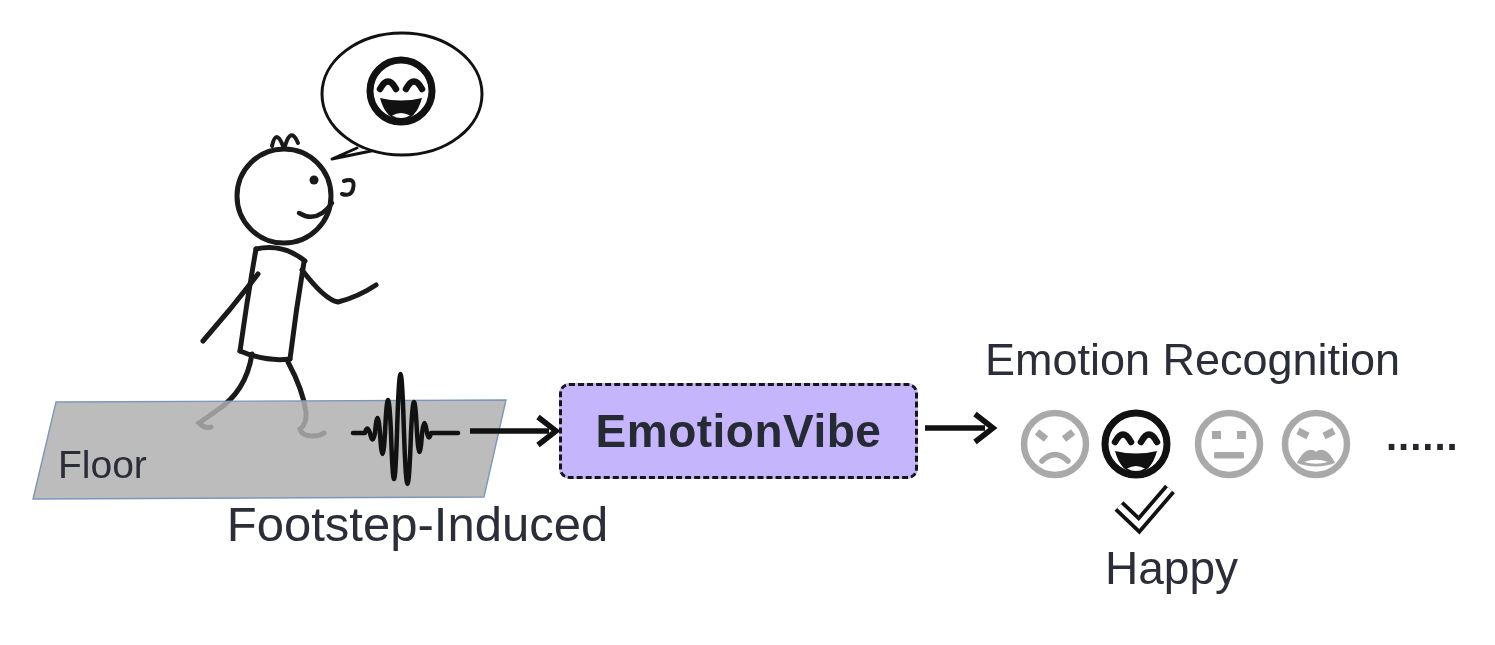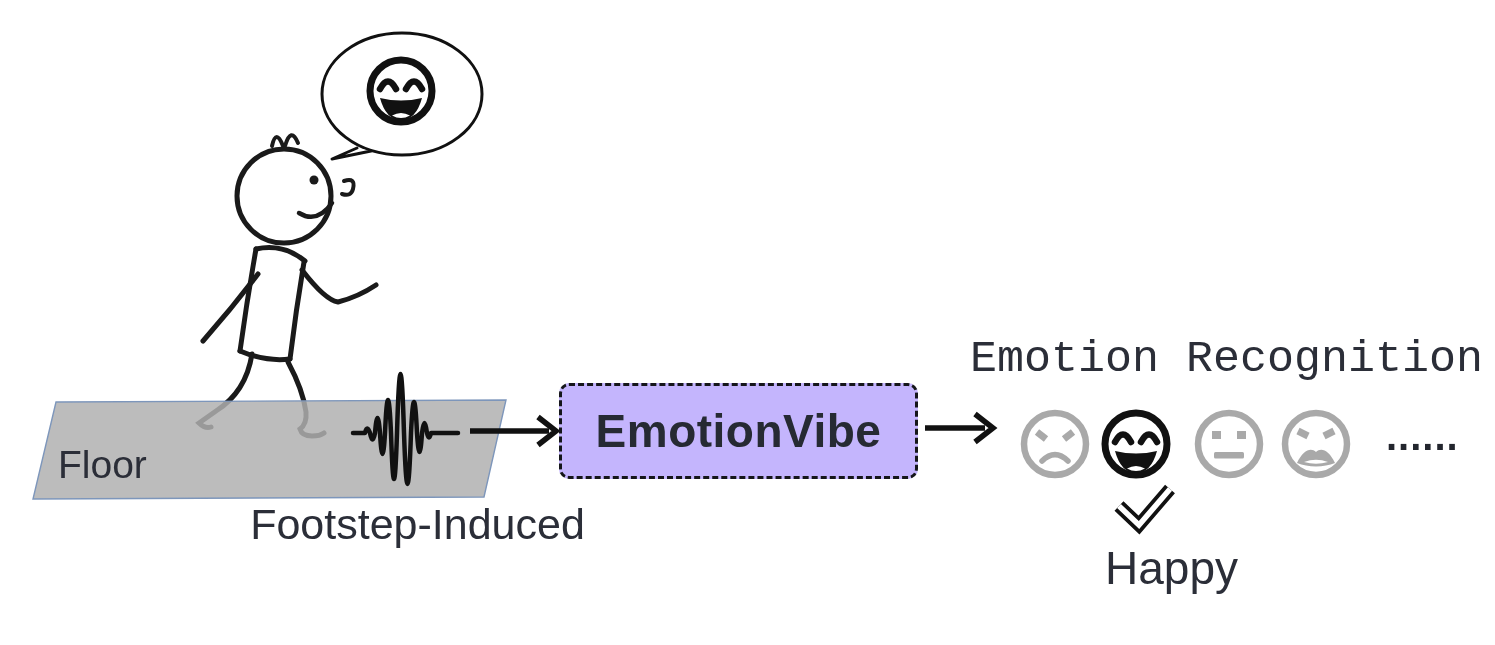--- a/index.html
+++ b/index.html
@@ -6,28 +6,28 @@
   .canvas{
     position:relative;
     width:1495px;height:645px;
     background:#ffffff;
     overflow:hidden;
     font-family:"Liberation Sans", sans-serif;
   }
   .art{position:absolute;left:0;top:0;width:1495px;height:645px;}
   .txt{position:absolute;color:#2b2e38;white-space:nowrap;}
   .floor-label{left:58px;top:401px;font-size:39px;margin-top:42px;}
-  .caption{left:195px;top:494px;width:445px;text-align:center;font-size:43px;line-height:60px;white-space:normal;}
+  .caption{left:195px;top:494px;width:445px;text-align:center;font-size:49px;line-height:60px;white-space:normal;}
   .ev-box{
     position:absolute;left:559px;top:383px;width:353px;height:90px;
     border:3px dashed #15161a;border-radius:10px;
     display:flex;align-items:center;justify-content:center;background:#c4b5fd;
   }
   .ev-label{font-size:46px;font-weight:bold;color:#262a33;letter-spacing:0.5px;}
-  .er-title{left:970px;top:334px;width:445px;text-align:center;font-size:45px;font-family:Liberation Mono, monospace;}
+  .er-title{left:970px;top:334px;width:445px;text-align:center;font-size:45px;}
   .dots{left:1386px;top:414px;font-size:40px;font-weight:bold;letter-spacing:1px;color:#23262e;}
   .happy-label{left:1048px;top:541px;width:190px;text-align:right;font-size:46px;}
 </style>
 </head>
 <body>
 
 <div class="canvas">
 
   <svg class="art" viewBox="0 0 1495 645" aria-hidden="true">
     <defs>

